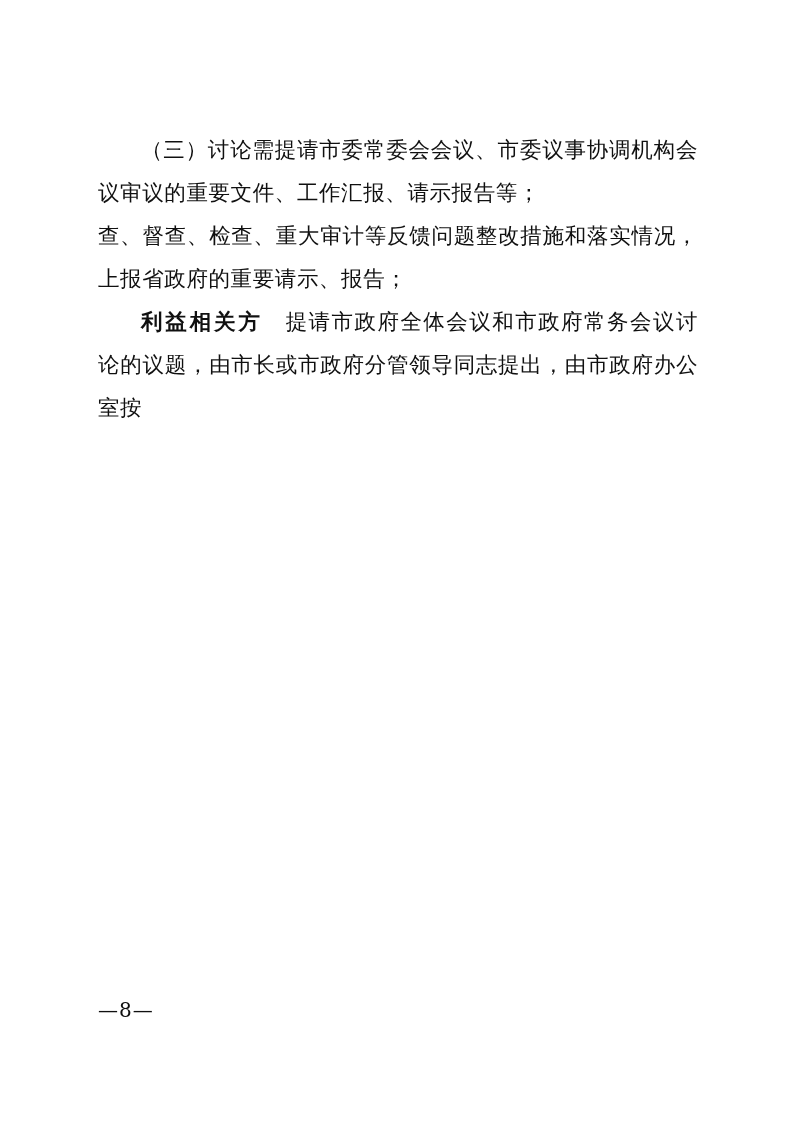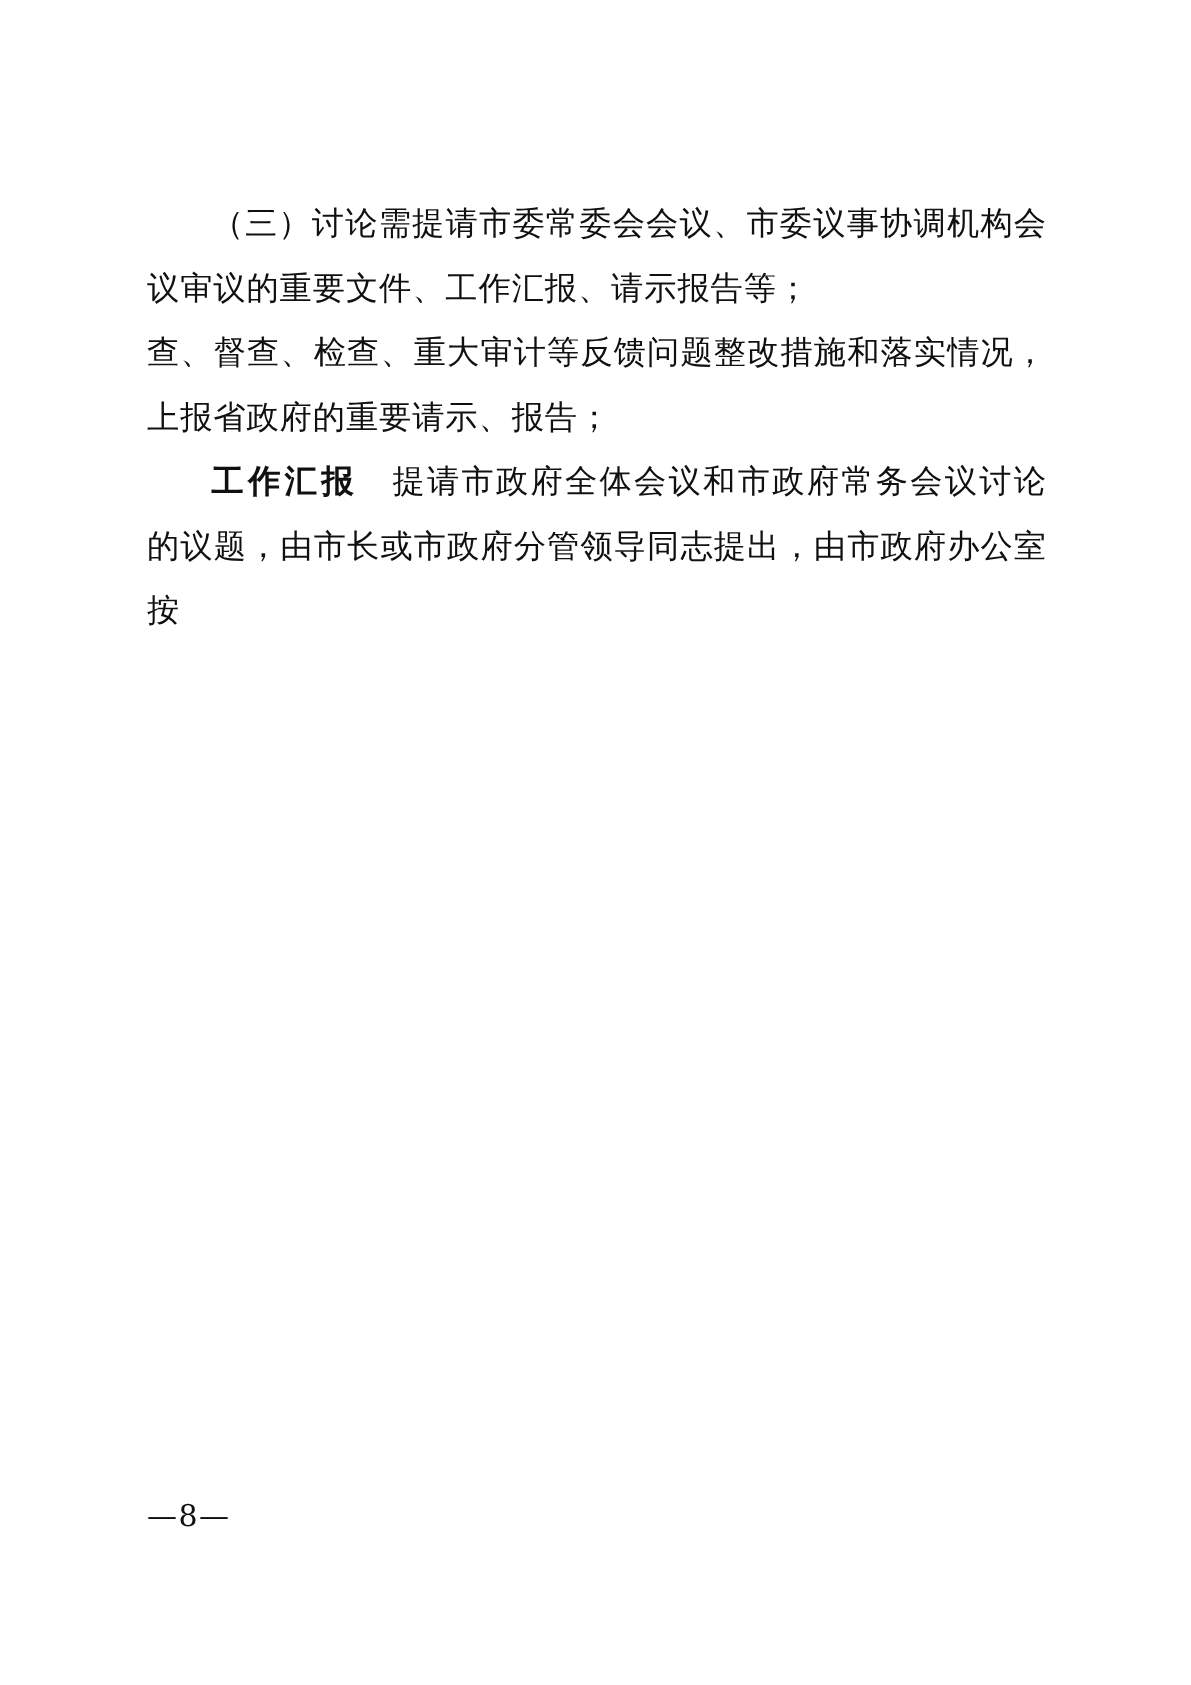--- a/index.html
+++ b/index.html
@@ -72,19 +72,19 @@
   <div class="body-block">
 
     <p class="para indent">（三）讨论需提请市委常委会会议、市委议事协调机构会议审议的重要文件、工作汇报、请示报告等；</p>
 
     <p class="para">查、督查、检查、重大审计等反馈问题整改措施和落实情况，上报省政府的重要请示、报告；</p>
 
 
 
 
 
-    <p class="para indent2"><span class="article-label">工作汇报</span><span class="spacer-wide"></span><span>提请市政府全体会议和市政府常务会议讨论的议题，由市长或市政府分管领导同志提出，由市政府办公室按</span></p>
+    <p class="para indent2"><span class="article-label">利益相关方</span><span class="spacer-wide"></span><span>提请市政府全体会议和市政府常务会议讨论的议题，由市长或市政府分管领导同志提出，由市政府办公室按</span></p>
 
   </div>
 
   <div class="page-number">—8—</div>
 
 </div>
 
 </body></html>

